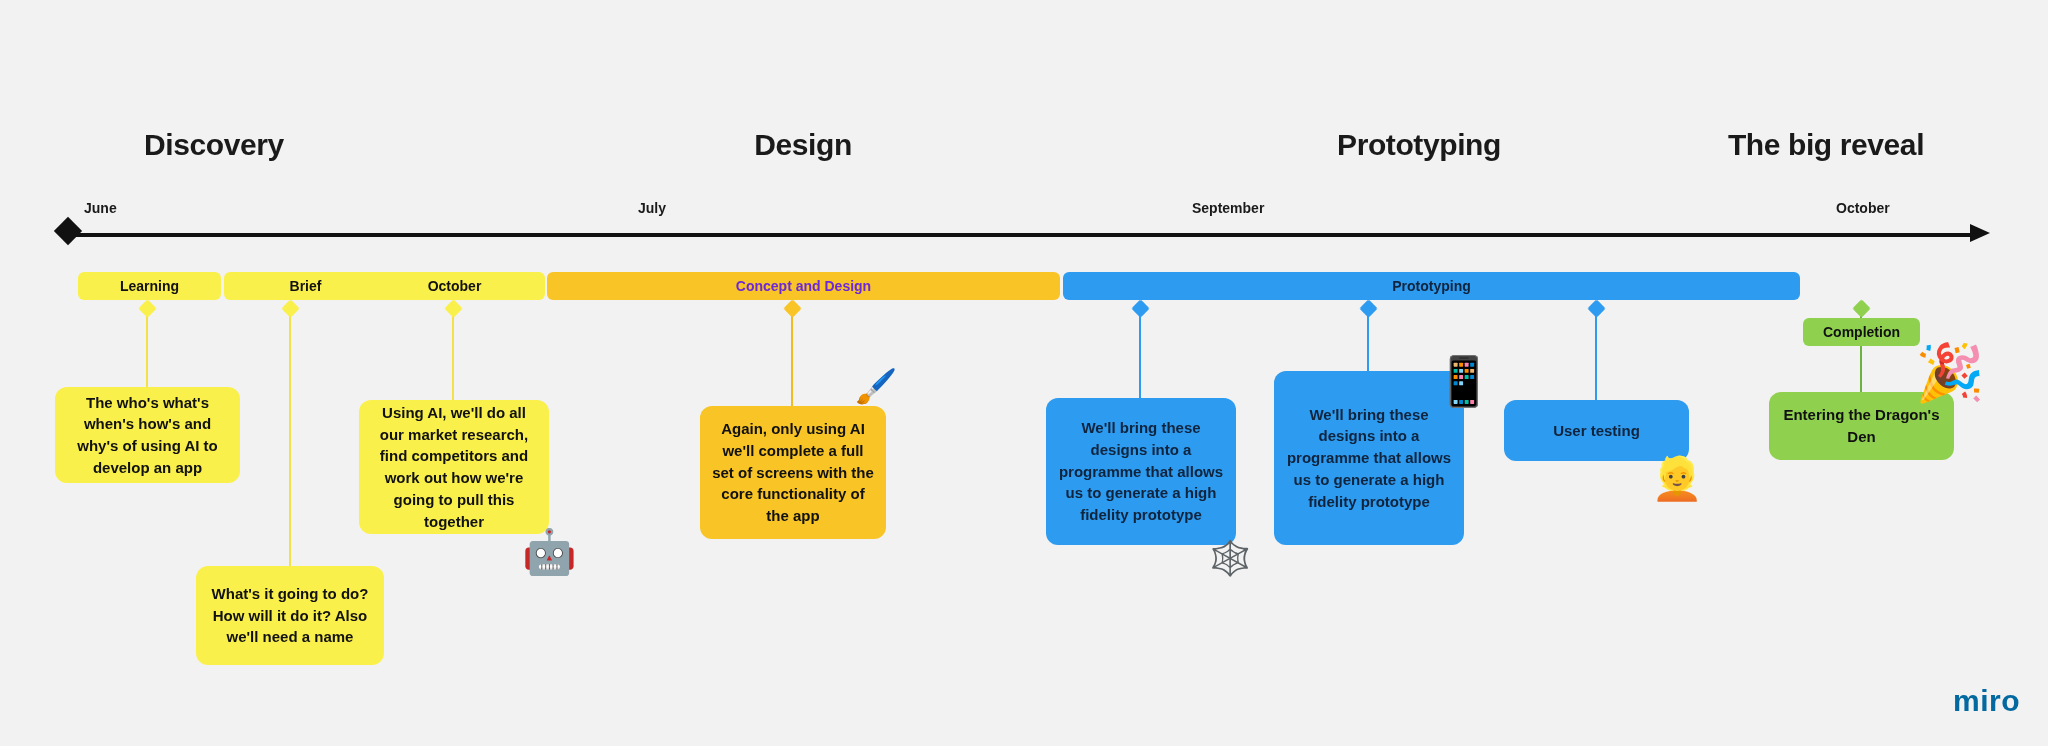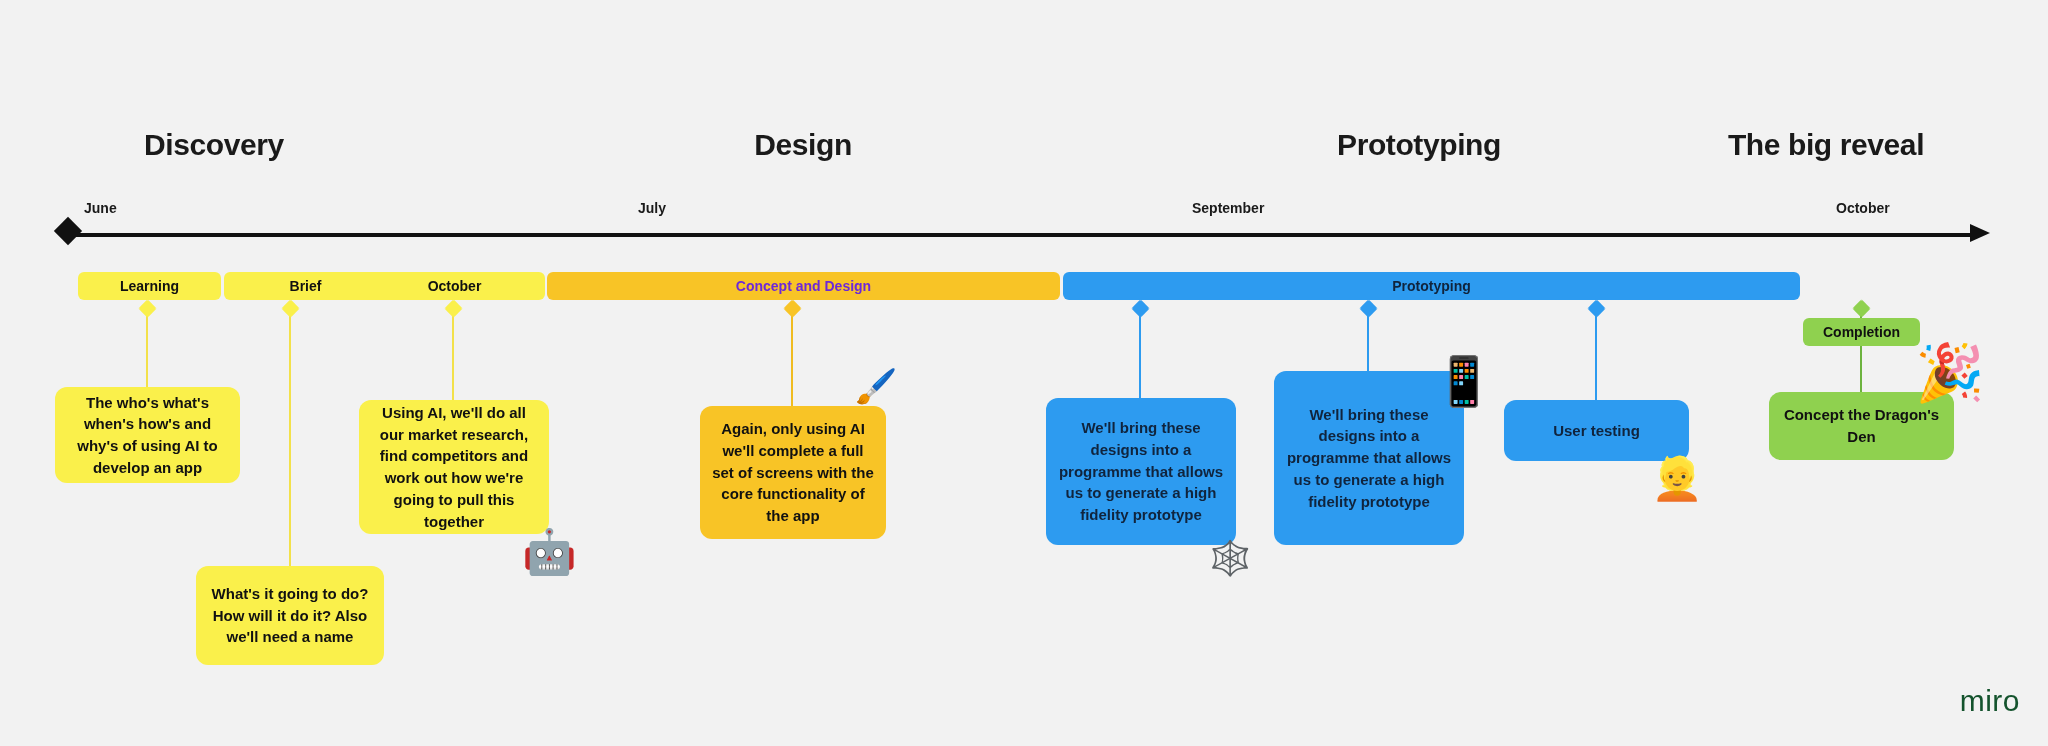--- a/index.html
+++ b/index.html
@@ -125,22 +125,22 @@
     line-height: 1;
     user-select: none;
   }
 
   
   .watermark {
     position: absolute;
     right: 28px;
     bottom: 28px;
     font-size: 30px;
-    font-weight: 400;
-    color: #14532d;
+    font-weight: 700;
+    color: #0369a1;
     letter-spacing: 0.5px;
   }
 </style>
 </head>
 <body>
 
 <div class="board">
 
   <div id="phase-titles">
       <div class="phase-title" style="left: 214px; top: 128px;">Discovery</div>
@@ -219,21 +219,21 @@
       <div class="card onblue" style="left: 1046px; top: 398px; width: 190px; height: 147px; background: rgb(45, 155, 240);">
         <span>We'll bring these designs into a programme that allows us to generate a high fidelity prototype</span>
       </div>
       <div class="card onblue" style="left: 1274px; top: 371px; width: 190px; height: 174px; background: rgb(45, 155, 240);">
         <span>We'll bring these designs into a programme that allows us to generate a high fidelity prototype</span>
       </div>
       <div class="card onblue" style="left: 1504px; top: 400px; width: 185px; height: 61px; background: rgb(45, 155, 240);">
         <span>User testing</span>
       </div>
       <div class="card" style="left: 1769px; top: 392px; width: 185px; height: 68px; background: rgb(143, 209, 79);">
-        <span>Concept the Dragon's Den</span>
+        <span>Entering the Dragon's Den</span>
       </div>
     </div>
 
   <div id="stickers">
       <div class="sticker" style="left: 522px; top: 530px; font-size: 44px;">🤖</div>
       <div class="sticker" style="left: 855px; top: 369px; font-size: 34px;">🖌️</div>
       <div class="sticker" style="left: 1209px; top: 541px; font-size: 34px;">🕸️</div>
       <div class="sticker" style="left: 1434px; top: 358px; font-size: 48px;">📱</div>
       <div class="sticker" style="left: 1651px; top: 458px; font-size: 42px;">👱</div>
       <div class="sticker" style="left: 1915px; top: 345px; font-size: 56px;">🎉</div>

